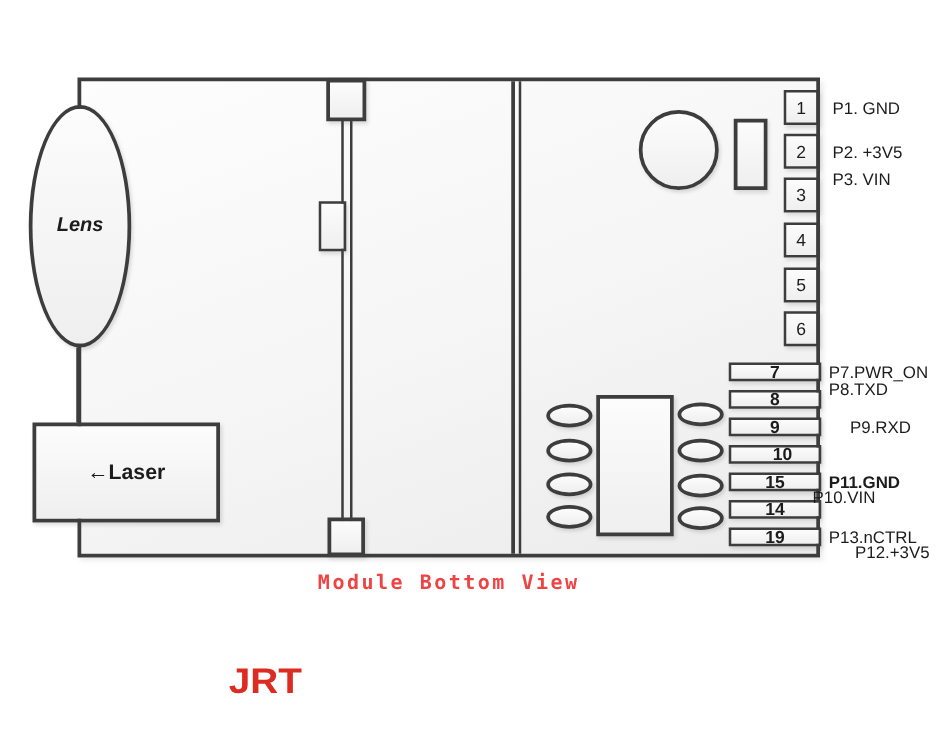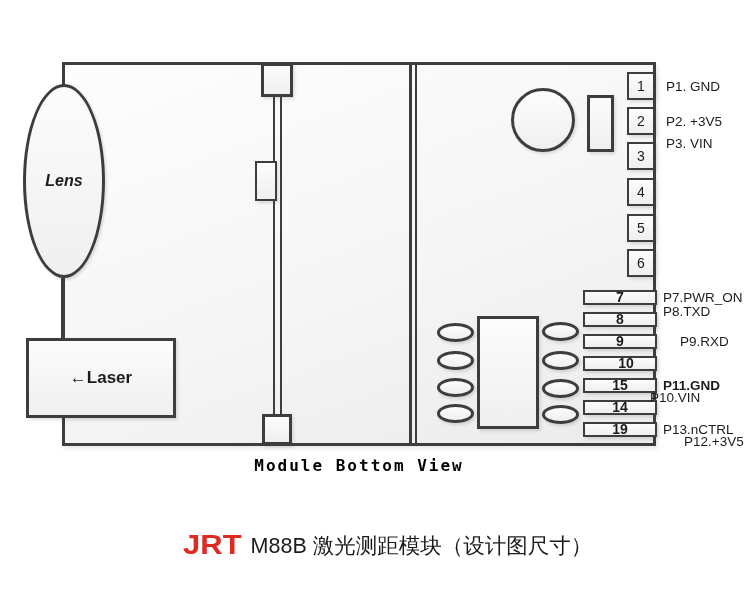--- a/index.html
+++ b/index.html
@@ -42,21 +42,21 @@
     left:583px;width:74px;height:15px;border-width:2.5px;z-index:3;
     display:flex;align-items:center;justify-content:center;
     font-size:14px;font-weight:bold;line-height:11px;
   }
   .pin-label{
     font-size:13.5px;color:#1c1c1c;white-space:nowrap;z-index:5;
   }
   .caption{
     left:62px;top:456px;width:594px;text-align:center;
     font-family:"DejaVu Sans Mono","Liberation Mono",monospace;
-    font-weight:bold;font-size:16px;letter-spacing:2px;color:#000000;
+    font-weight:bold;font-size:16px;letter-spacing:2px;color:#ef4444;
   }
   .footer{
     left:183px;top:527px;display:flex;align-items:center;gap:9px;white-space:nowrap;
   }
   .logo{
     font-weight:900;font-size:31px;letter-spacing:0px;
     transform:scaleY(0.92);
     font-family:"Liberation Sans",sans-serif;
   }
   .ftitle{
@@ -154,16 +154,15 @@
   <div class="abs pin-label" style="left:680px;top:334px;text-align:center;">P9.RXD</div>
   <div class="abs pin-label" style="left:650px;top:356px;margin-top:34px;">P10.VIN</div>
   <div class="abs pin-label" style="left:663px;top:378px;font-weight:bold;">P11.GND</div>
   <div class="abs pin-label" style="left:684px;top:400px;margin-top:34px;">P12.+3V5</div>
   <div class="abs pin-label" style="left:663px;top:422px;">P13.nCTRL</div>
 
   <div class="abs caption">Module Bottom View</div>
 
   <div class="abs footer">
     <span class="logo" style="color: rgb(221, 43, 34);">JRT</span>
-    <span class="ftitle">M88B 激光测距模块（设计图尺寸）</span>
   </div>
 
 </div>
 
 </body></html>

